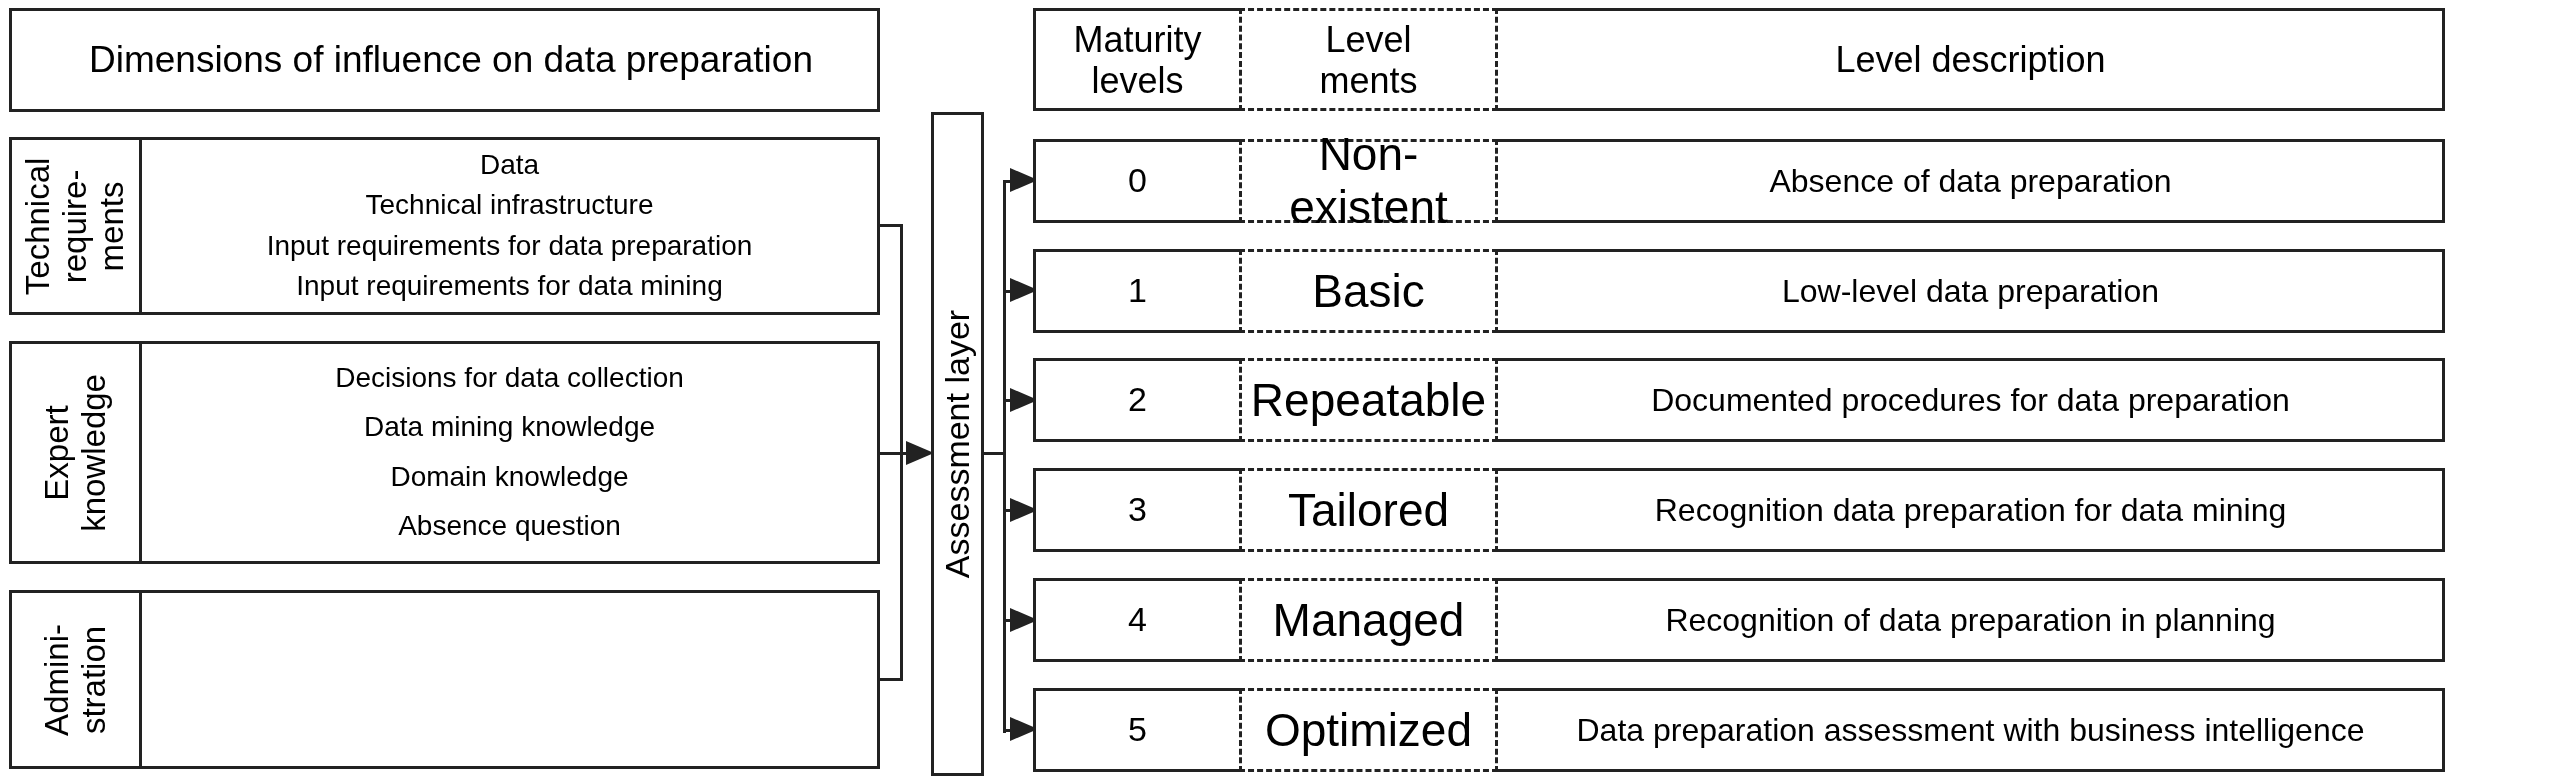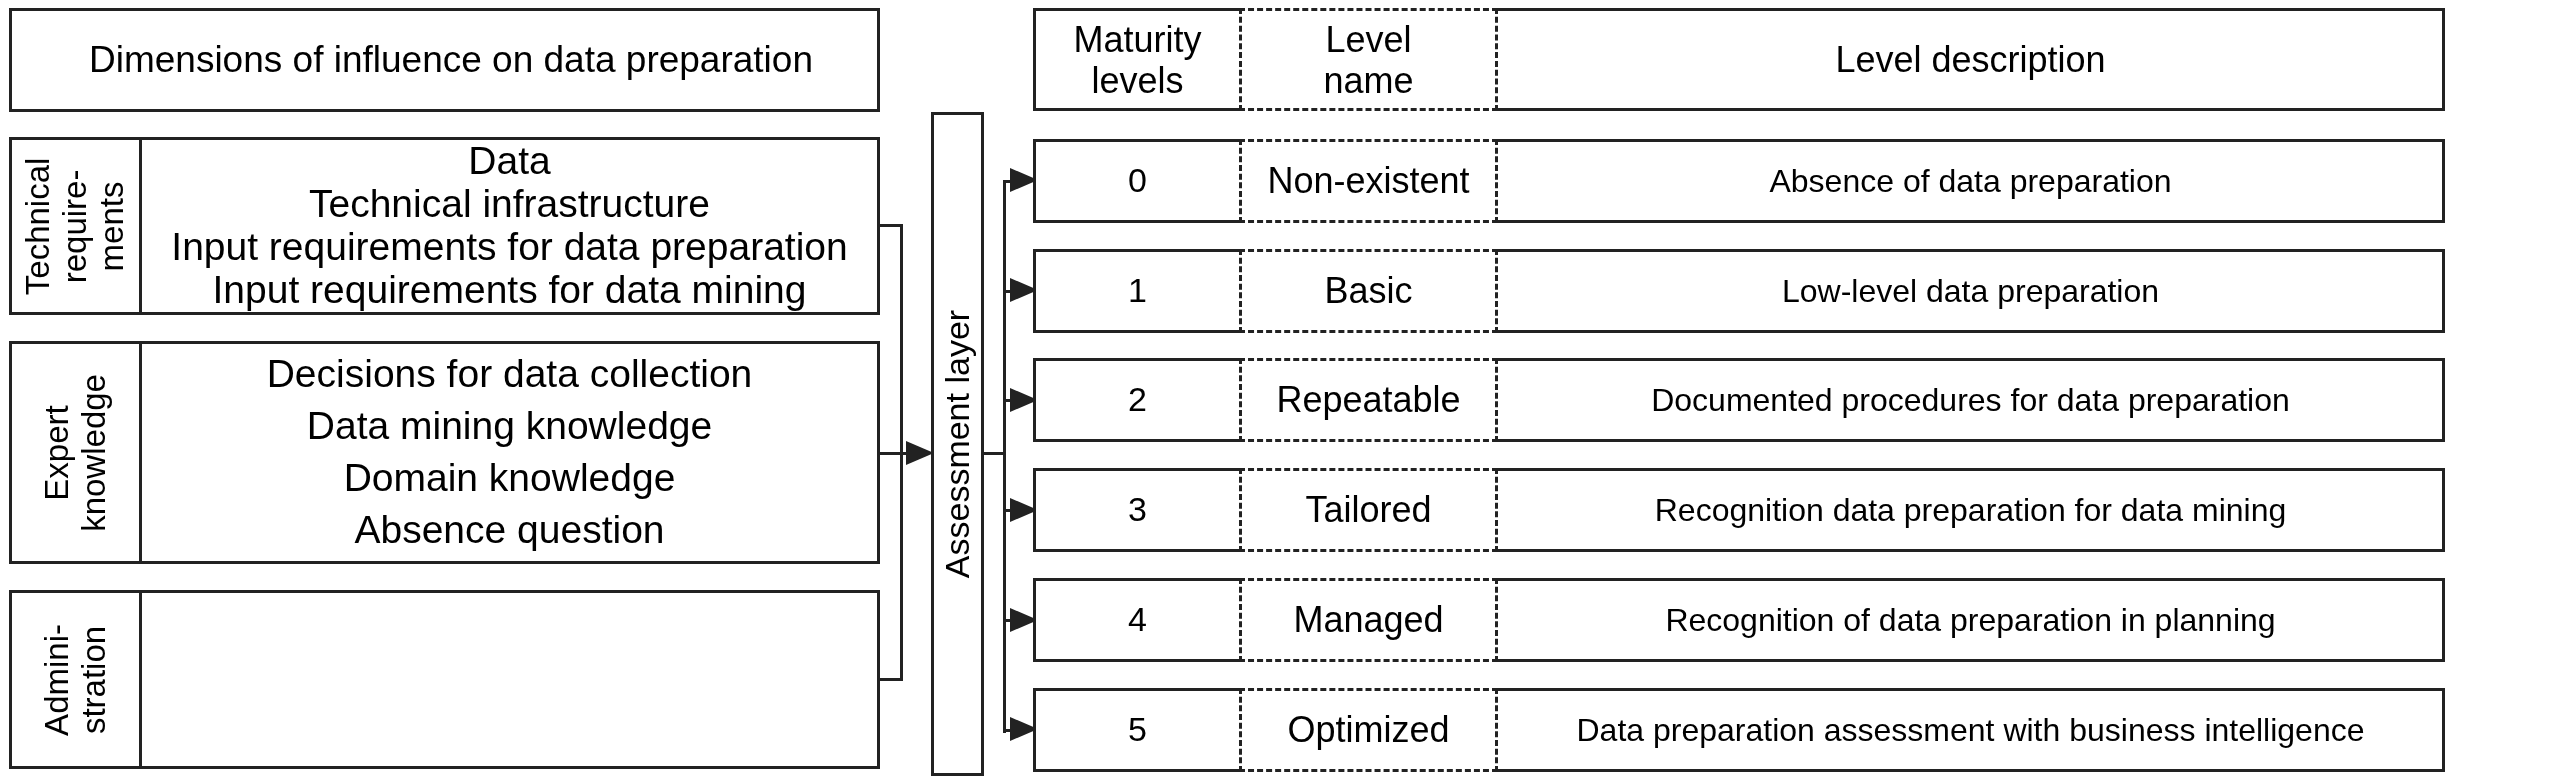--- a/index.html
+++ b/index.html
@@ -30,38 +30,38 @@
     position:relative; display:flex; align-items:center; justify-content:center;
   }
   .rot {
     transform:rotate(-90deg); transform-origin:center;
     font-size:33px; line-height:1.12; text-align:center; white-space:pre-line;
   }
   .dim-items {
     flex:1 1 auto; display:flex; flex-direction:column;
     justify-content:space-evenly; align-items:center; text-align:center;
   }
-  .dim-item { font-size:39px; line-height:1.1; }
+  .dim-item { font-size:28px; line-height:1.1; }
 
   
   .assess-box { display:flex; align-items:center; justify-content:center; }
   .assess-box .rot { font-size:34px; white-space:nowrap; }
 
   
   .trow { position:absolute; left:1033px; width:1412px; }
   .cell {
     position:absolute; top:0; bottom:0; display:flex;
     align-items:center; justify-content:center; text-align:center;
   }
   .cell-level { left:0; width:203px; font-size:34px; line-height:1.15; }
   .cell-name {
     left:203px; width:259px; top:-3px; bottom:-3px;
     background:#ffffff; border:3px dashed #222222; box-sizing:border-box;
     display:flex; align-items:center; justify-content:center; text-align:center;
-    position:absolute; font-size:36px; line-height:1.15;
+    position:absolute; font-size:46px; line-height:1.15;
   }
   .cell-desc { left:463px; right:0; font-size:32px; }
   .hdr-font { font-size:36px; }
 </style>
 </head>
 <body>
 
 <div id="canvas">
 
   <div class="box title-box" style="left:9px;top:7.8px;width:871px;height:104px;padding-left:13px;">
@@ -125,21 +125,21 @@
   <div class="arrowhead" style="left:1010px;top:498px;"></div>
   <div class="line" style="left:1004px;top:619px;width:8.4px;height:3px;"></div>
   <div class="arrowhead" style="left:1010px;top:608px;"></div>
   <div class="line" style="left:1004px;top:729px;width:8.4px;height:3px;"></div>
   <div class="arrowhead" style="left:1010px;top:717px;"></div>
 
   <div class="box trow" style="top:8.4px;height:103px;">
     <div class="cell cell-level hdr-font ml">Maturity
 levels</div>
     <div class="cell-name hdr-font ml">Level
-name</div>
+ments</div>
     <div class="cell cell-desc hdr-font">Level description</div>
   </div>
 
   <div class="box trow" style="top:139px;height:84px;">
     <div class="cell cell-level">0</div>
     <div class="cell-name">Non-existent</div>
     <div class="cell cell-desc">Absence of data preparation</div>
   </div>
   <div class="box trow" style="top:249px;height:84px;">
     <div class="cell cell-level">1</div>

